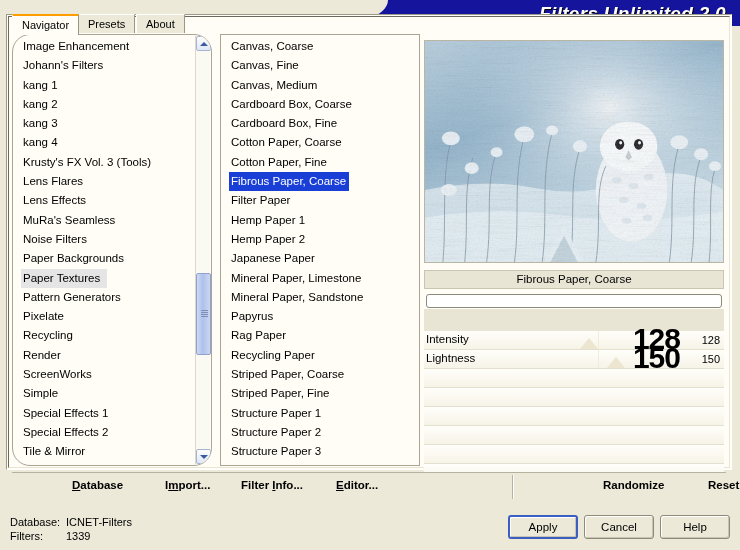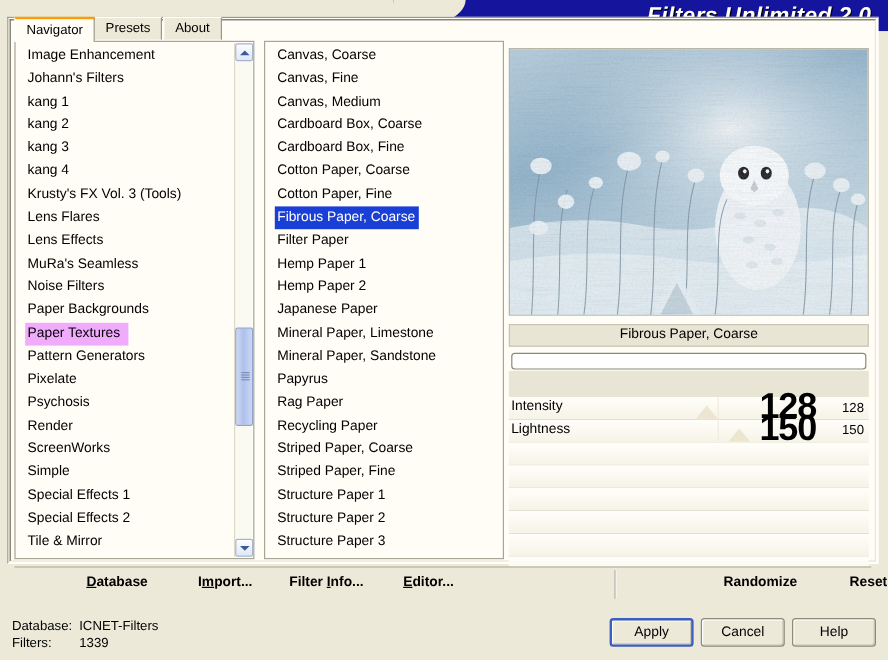--- a/index.html
+++ b/index.html
@@ -67,34 +67,34 @@
     background:#fffdf5;border-top:2px solid #ff9c00;
     height:21px;line-height:18px;z-index:3;font-weight:normal;
   }
 
   
   .listbox{
     position:absolute;background:#fffdf5;
     border:1px solid #a8a594;box-sizing:border-box;
     overflow:hidden;
   }
-  #cat-list{left:12px;top:34px;width:200px;height:432px;}
+  #cat-list{left:12px;top:34px;width:200px;height:432px;border-radius:18px;}
   #filter-list{left:220px;top:34px;width:200px;height:432px;}
   .list-items{
     position:absolute;left:0;top:2px;right:0;
     list-style:none;margin:0;padding:0;
   }
   #cat-list .list-items{left:8px;}
   #filter-list .list-items{left:8px;}
   .list-items li{
     height:19.3px;line-height:19.3px;font-size:11.5px;
     white-space:nowrap;overflow:hidden;cursor:default;
     padding-left:2px;display:block;
   }
-  .list-items li.sel-cat{background:#f0abfc;color:#000;width:84px;}
+  .list-items li.sel-cat{background:#e5e5e5;color:#000;width:84px;}
   .list-items li.sel-filter{background:#1a3fd6;color:#fff;width:118px;}
 
   
   .vscroll{
     position:absolute;right:1px;top:1px;width:15px;bottom:1px;
     background:#fbfaf2;
     border-left:1px solid #dcd9c8;
     box-sizing:border-box;
   }
   .sb-btn{
@@ -246,21 +246,21 @@
         <li>kang 4</li>
         <li>Krusty's FX Vol. 3 (Tools)</li>
         <li>Lens Flares</li>
         <li>Lens Effects</li>
         <li>MuRa's Seamless</li>
         <li>Noise Filters</li>
         <li>Paper Backgrounds</li>
         <li class="sel-cat">Paper Textures</li>
         <li>Pattern Generators</li>
         <li>Pixelate</li>
-        <li>Psychosis</li>
+        <li>Recycling</li>
         <li>Render</li>
         <li>ScreenWorks</li>
         <li>Simple</li>
         <li>Special Effects 1</li>
         <li>Special Effects 2</li>
         <li>Tile &amp; Mirror</li>
       </ul>
     <div class="vscroll">
       <div class="sb-btn sb-up">
           <i class="sb-arrow up"></i>

